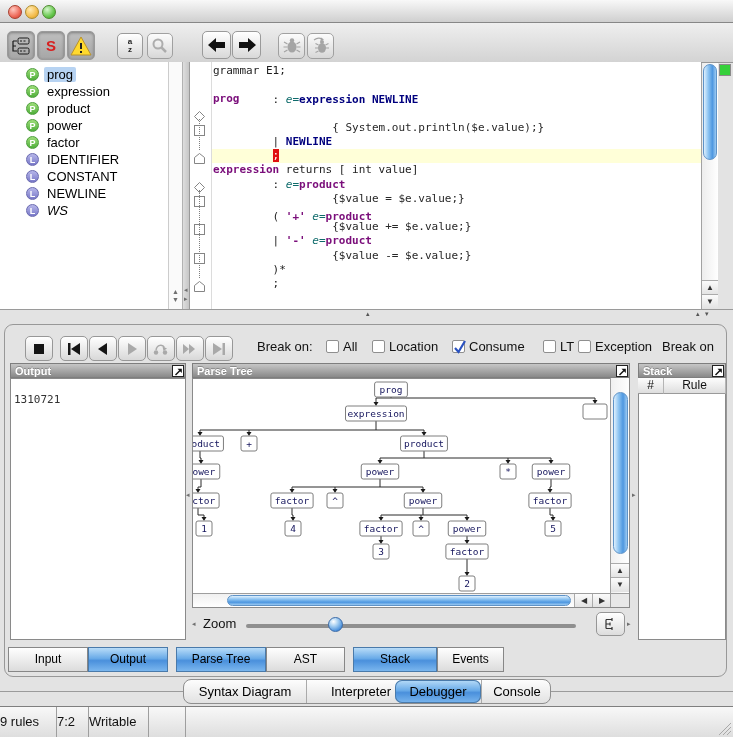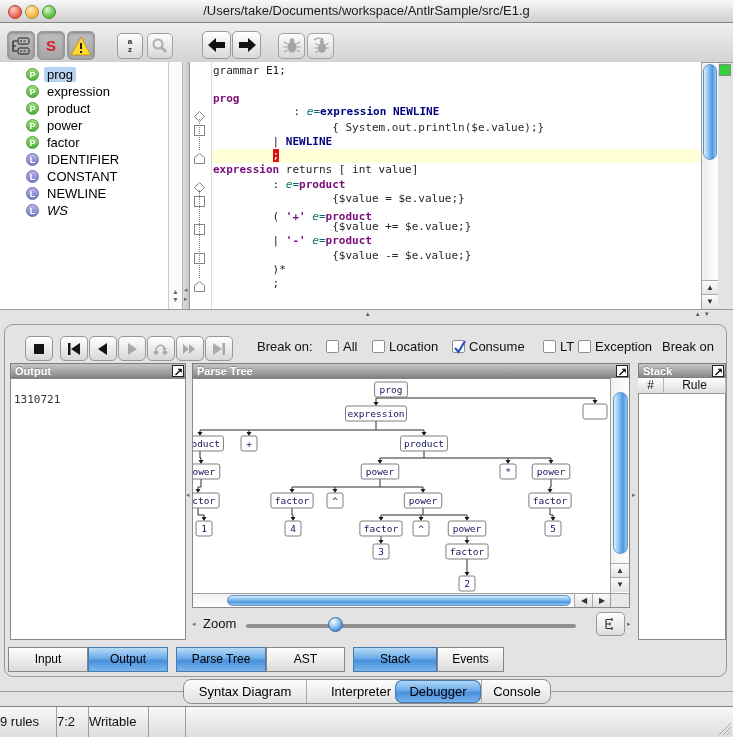--- a/index.html
+++ b/index.html
@@ -116,21 +116,20 @@
   .st-cell{border-right:1px solid #9e9e9e;font-size:13px;color:#111;line-height:29px;box-sizing:border-box;}
   .grip{position:absolute;right:1px;bottom:1px;}
 </style>
 </head>
 <body>
 
 <div class="titlebar">
   <div class="tl tl-red"></div>
   <div class="tl tl-yellow"></div>
   <div class="tl tl-green"></div>
-  <div class="title-text">/Users/take/Documents/workspace/AntlrSample/src/E1.g</div>
 </div>
 
 <div class="toolbar">
   <div class="tb-btn pressed" style="left:7px;top:8px;width:26px;height:27px;">
     <svg width="22" height="20" viewBox="0 0 22 20">
       <path d="M3,5 h4 M3,5 v10 h4 M3,10 h3" stroke="#1a1a1a" fill="none" stroke-width="1.2"></path>
       <rect x="8" y="2" width="11" height="6" rx="1.5" fill="none" stroke="#1a1a1a"></rect>
       <rect x="8" y="12" width="11" height="6" rx="1.5" fill="none" stroke="#1a1a1a"></rect>
       <path d="M10,5 h7 M10,15 h7" stroke="#1a1a1a" stroke-dasharray="2,1.5"></path>
     </svg>
@@ -261,21 +260,21 @@
       <div class="gut-shape" style="top: 216px;"><svg width="11" height="11" viewBox="0 0 11 11">
           <polygon points="5.5,0.5 10.5,4.5 10.5,10.5 0.5,10.5 0.5,4.5" fill="#fff" stroke="#858585"></polygon>
         </svg></div>
       <div class="gut-link" style="top: 57.1px; height: 31.1px;"></div>
       <div class="gut-link" style="top: 128.1px; height: 87.9px;"></div>
     </div>
   <div class="code-wrap" id="code-area">
       <div class="code-line" style="top: 2px;"><span class="seg-p">grammar E1;</span></div>
       <div class="code-line" style="top: 16.2px;"></div>
       <div class="code-line" style="top: 30.4px;"><span class="seg-k">prog</span></div>
-      <div class="code-line" style="top: 43px; margin-left: 21px;"><span class="seg-p">         : </span><span class="seg-l">e=</span><span class="seg-t">expression</span><span class="seg-p"> </span><span class="seg-t">NEWLINE</span></div>
+      <div class="code-line" style="top: 31px;"><span class="seg-p">         : </span><span class="seg-l">e=</span><span class="seg-t">expression</span><span class="seg-p"> </span><span class="seg-t">NEWLINE</span></div>
       <div class="code-line" style="top: 58.8px;"><span class="seg-a">                  { System.out.println($e.value);}</span></div>
       <div class="code-line" style="top: 73px;"><span class="seg-p">         | </span><span class="seg-t">NEWLINE</span></div>
       <div class="code-line" style="top: 87.2px;"><span class="seg-p">         </span><span class="cursor-block">;</span></div>
       <div class="code-line" style="top: 101.4px;"><span class="seg-k">expression</span><span class="seg-p"> returns [ int value]</span></div>
       <div class="code-line" style="top: 115.6px;"><span class="seg-p">         : </span><span class="seg-l">e=</span><span class="seg-k">product</span></div>
       <div class="code-line" style="top: 129.8px;"><span class="seg-a">                  {$value = $e.value;}</span></div>
       <div class="code-line" style="top: 148px;"><span class="seg-p">         ( </span><span class="seg-k">'+'</span><span class="seg-p"> </span><span class="seg-l">e=</span><span class="seg-k">product</span></div>
       <div class="code-line" style="top: 158.2px;"><span class="seg-a">                  {$value += $e.value;}</span></div>
       <div class="code-line" style="top: 172.4px;"><span class="seg-p">         | </span><span class="seg-k">'-'</span><span class="seg-p"> </span><span class="seg-l">e=</span><span class="seg-k">product</span></div>
       <div class="code-line" style="top: 186.6px;"><span class="seg-a">                  {$value -= $e.value;}</span></div>

